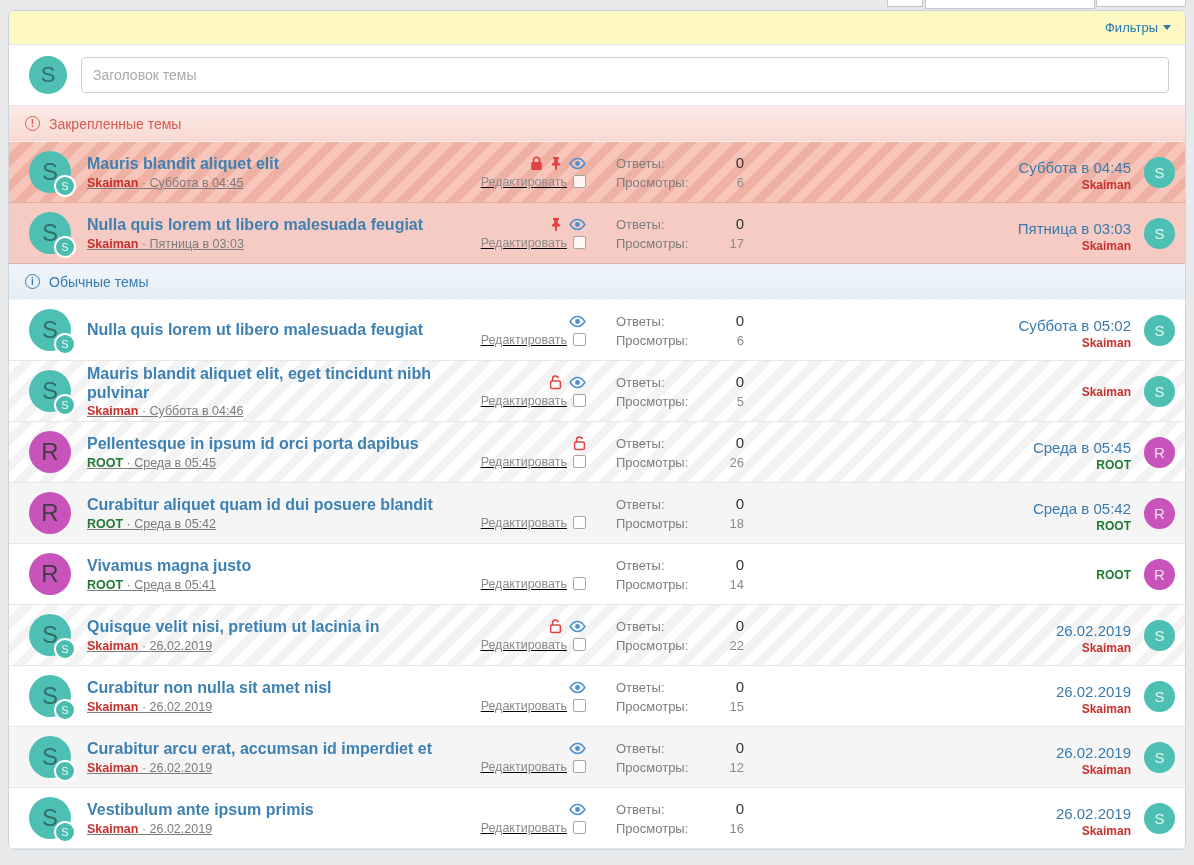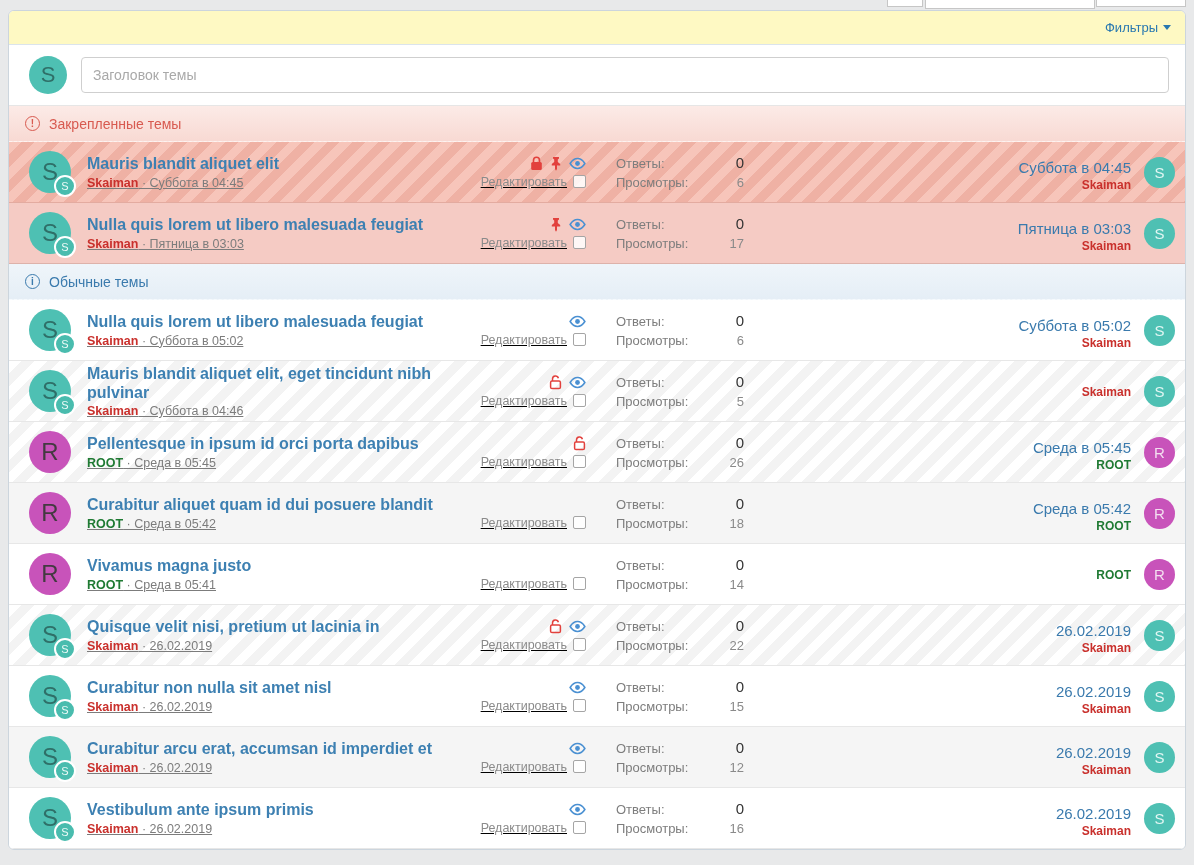--- a/index.html
+++ b/index.html
@@ -202,21 +202,21 @@
     <div class="section-header normal">
       <span class="hdr-circle">i</span>
       <span>Обычные темы</span>
     </div>
     <div id="normal-rows">
         <div class="row bg-white">
           <div class="avatar-wrap">
             <div class="avatar-main avatar-teal">S</div>
             <div class="avatar-mini">S</div>
           </div>
-          <div class="row-main"><a class="title-link">Nulla quis lorem ut libero malesuada feugiat</a><div class="byline"><span class="author-red">Skaiman</span><span> · Суббота в 05:02</span></div></div>
+          <div class="row-main"><a class="title-link">Nulla quis lorem ut libero malesuada feugiat</a></div>
           <div class="controls">
             <div class="icons-line">
               <span class="icon">
                 <svg width="17" height="13" viewBox="0 0 24 18">
                   <path d="M12 2C6 2 1.6 9 1.6 9S6 16 12 16s10.4-7 10.4-7S18 2 12 2z" fill="none" stroke="#4a90d2" stroke-width="2.2"></path>
                   <circle cx="12" cy="9" r="3.4" fill="#4a90d2"></circle>
                 </svg>
               </span>
             </div>
             <div class="edit-line">

